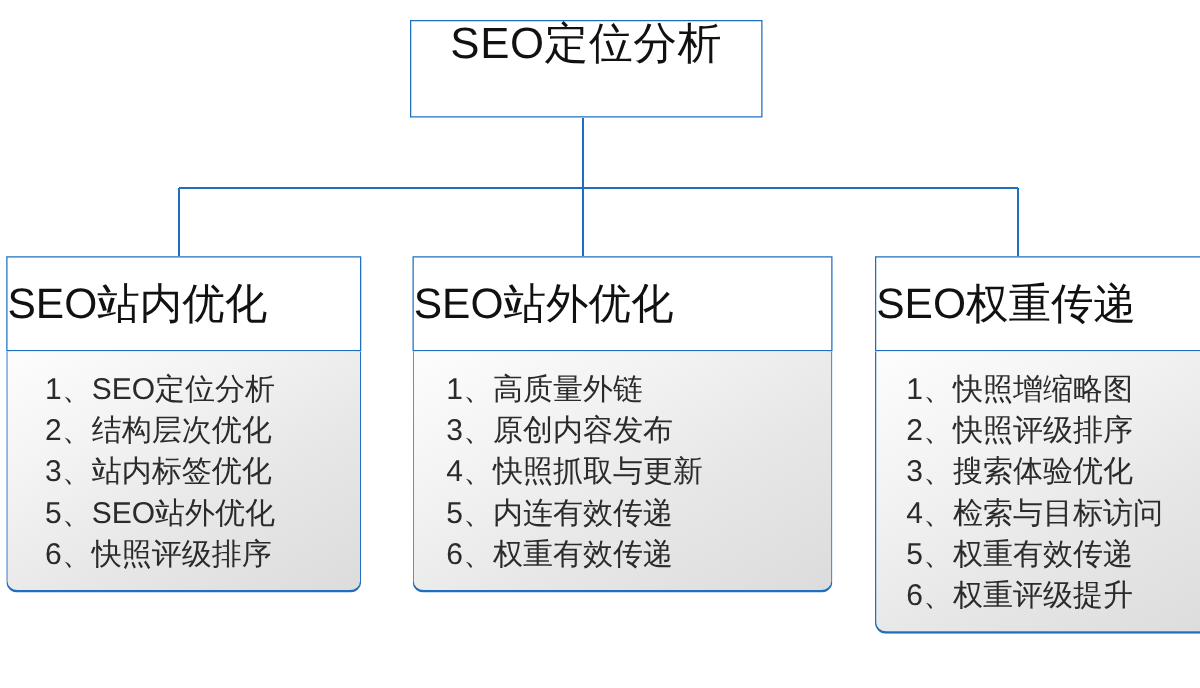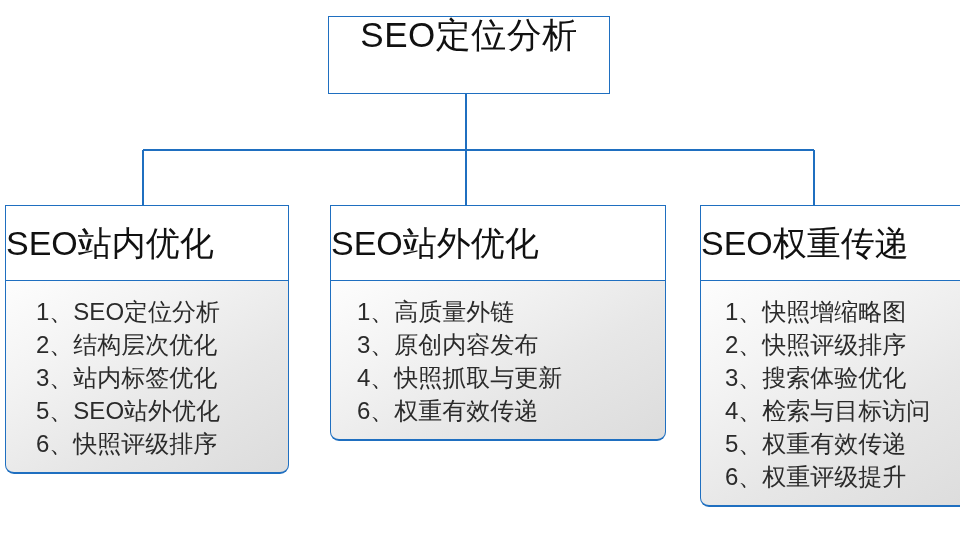--- a/index.html
+++ b/index.html
@@ -142,20 +142,21 @@
 
   <div class="branch" id="branch-1">
     <div class="branch-head">
       <div class="branch-head-title">SEO站外优化</div>
     </div>
     <div class="branch-body">
       <ul class="branch-list">
         <li><span class="li-index">1、</span><span class="li-text">高质量外链</span></li>
         <li><span class="li-index">3、</span><span class="li-text">原创内容发布</span></li>
         <li><span class="li-index">4、</span><span class="li-text">快照抓取与更新</span></li>
+        <li><span class="li-index">5、</span><span class="li-text">内连有效传递</span></li>
         <li><span class="li-index">6、</span><span class="li-text">权重有效传递</span></li>
       </ul>
     </div>
   </div>
 
   <div class="branch" id="branch-2">
     <div class="branch-head">
       <div class="branch-head-title">SEO权重传递</div>
     </div>
     <div class="branch-body">

